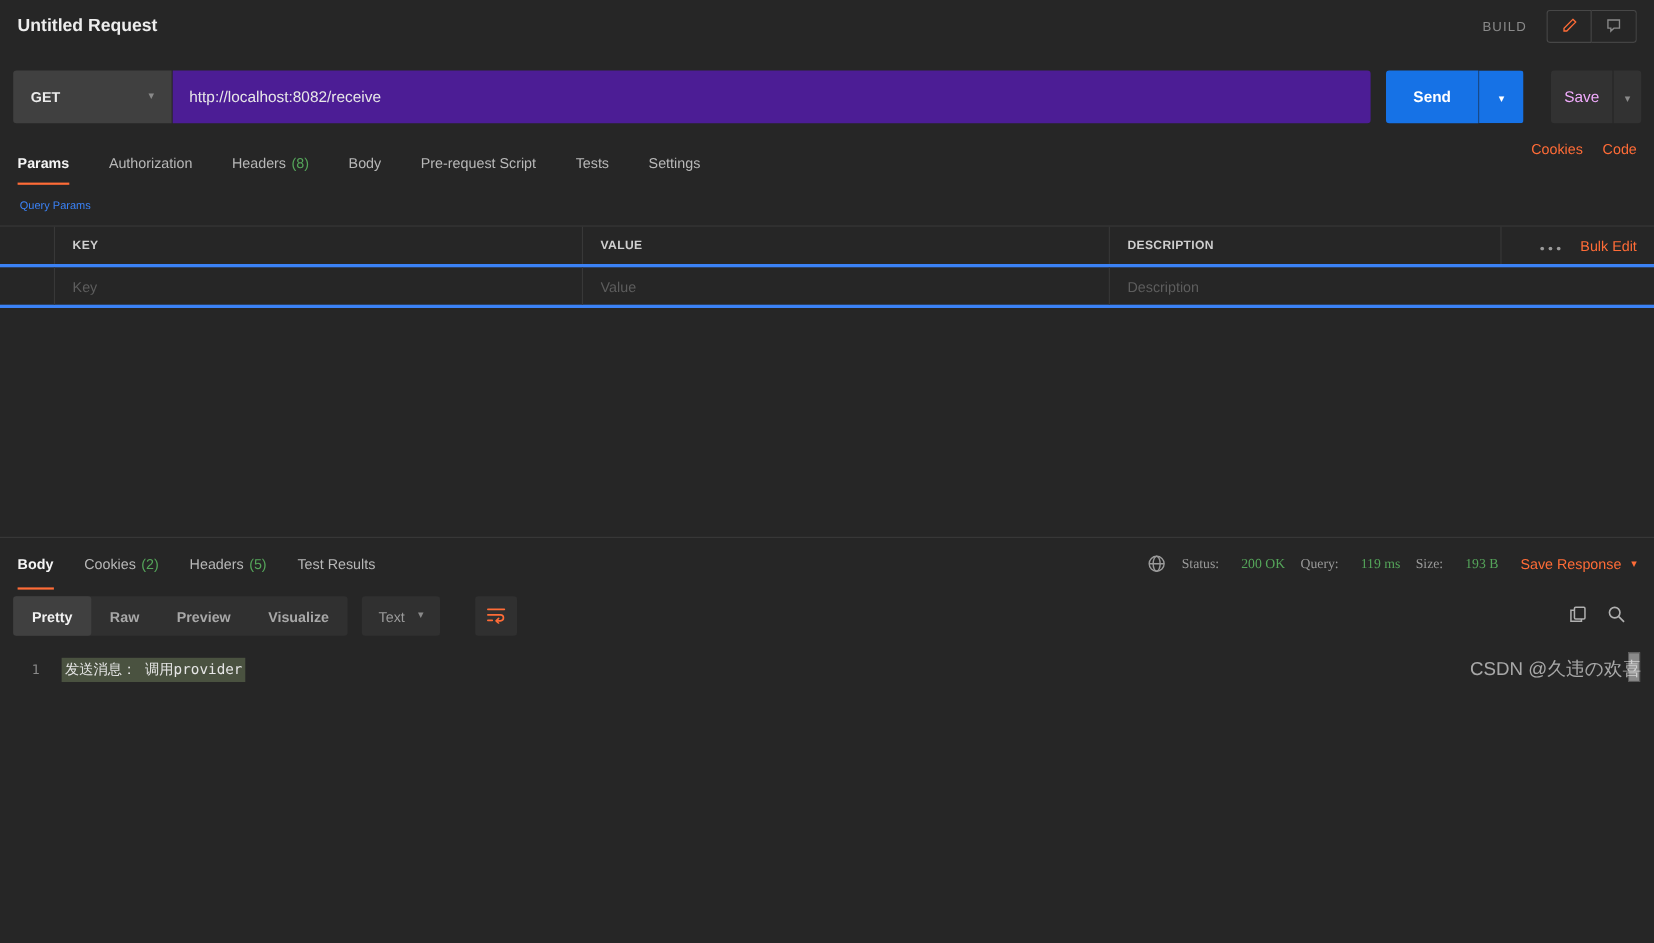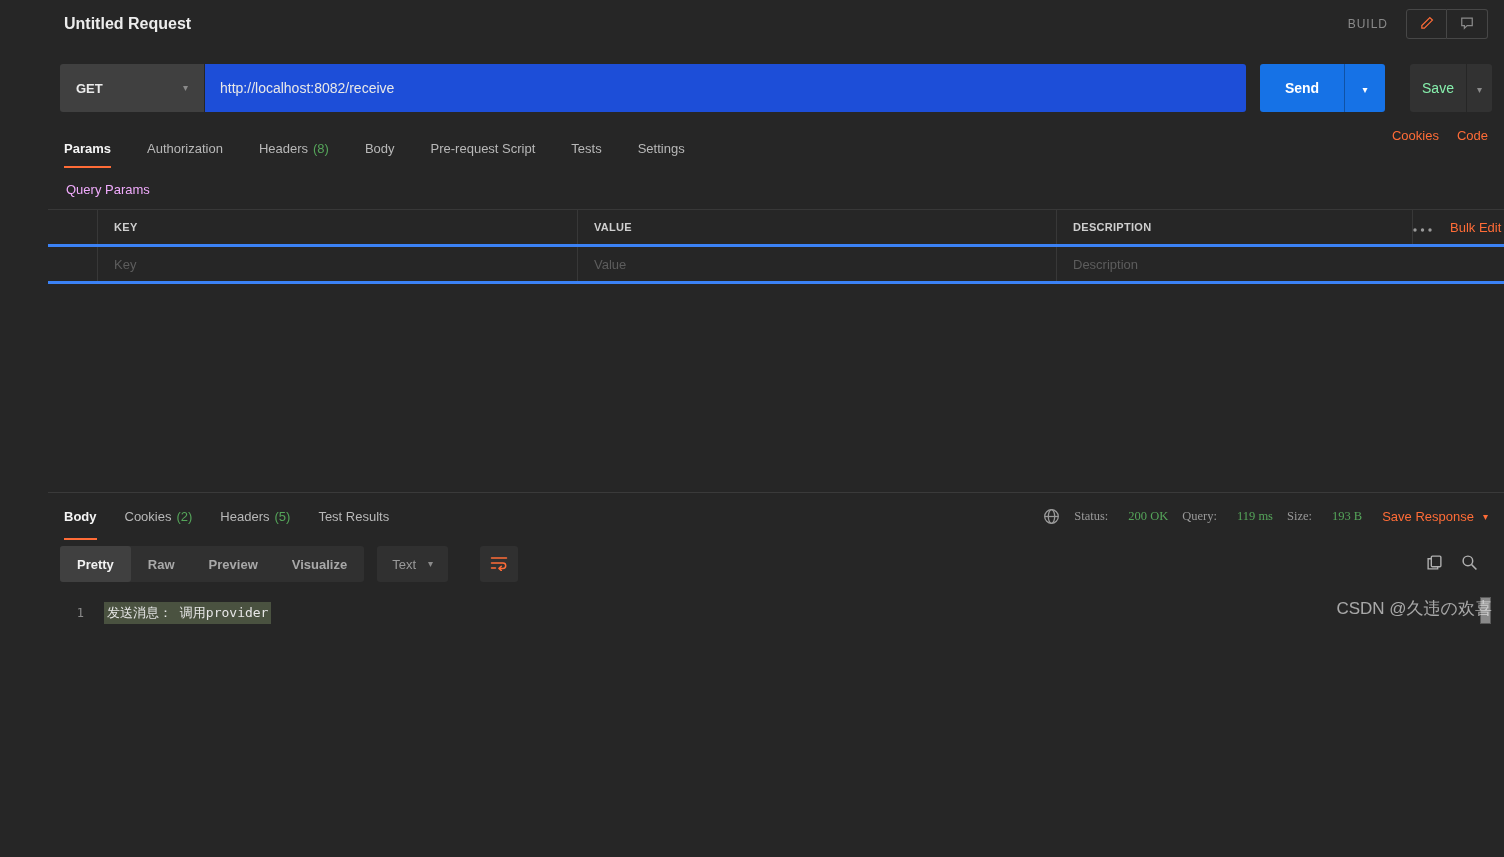--- a/index.html
+++ b/index.html
@@ -3,55 +3,55 @@
 <meta charset="utf-8">
 <style>
   * { margin:0; padding:0; box-sizing:border-box; }
   html,body { width:1504px; height:857px; }
   body {
     background:#262626;
     font-family:"Liberation Sans", sans-serif;
     color:#e8e8e8;
     overflow:hidden;
   }
-  .app { display:flex; flex-direction:column; height:627px; position:relative;padding-left:48px; }
+  .app { display:flex; flex-direction:column; height:627px; position:relative; }
 
   
   .topbar { height:48px; display:flex; align-items:center; justify-content:space-between; padding:0 16px; flex:none; }
   .req-title { font-size:16px; font-weight:bold; color:#ededed; }
   .topbar-right { display:flex; align-items:center; gap:18px; }
   .build-label { font-size:12px; color:#8a8a8a; letter-spacing:1px; }
   .icon-btn-group { display:flex; }
   .icon-btn { width:41px; height:30px; background:transparent; border:1px solid #474747; display:flex; align-items:center; justify-content:center; cursor:pointer; }
   .icon-btn.first { border-radius:3px 0 0 3px; }
   .icon-btn.last { border-radius:0 3px 3px 0; border-left:none; }
 
   
   .request-row { display:flex; align-items:stretch; padding:16px 12px; height:80px; flex:none; }
   .method-select { width:144px; background:#404040; border-radius:3px 0 0 3px; display:flex; align-items:center; justify-content:space-between; padding:0 16px; cursor:pointer; flex:none; }
   .method-label { font-size:13px; font-weight:bold; color:#ebebeb; }
   .chev { color:#8a8a8a; font-size:10px; line-height:1; }
-  .url-input { flex:1; background:#1d4ed8; border:none; border-radius:0 3px 3px 0; color:#e8e8e8; font-size:14px; padding:0 15px; margin-left:1px; outline:none; font-family:"Liberation Sans", sans-serif; }
+  .url-input { flex:1; background:#4c1d95; border:none; border-radius:0 3px 3px 0; color:#e8e8e8; font-size:14px; padding:0 15px; margin-left:1px; outline:none; font-family:"Liberation Sans", sans-serif; }
   .send-split { display:flex; margin-left:14px; flex:none; }
   .send-main { width:84px; background:#1672e6; color:#ffffff; font-size:14px; font-weight:bold; border:none; border-radius:3px 0 0 3px; cursor:pointer; font-family:Liberation Sans, sans-serif; }
   .send-caret { width:41px; background:#1672e6; border:none; border-left:1px solid rgba(0,0,0,.28); border-radius:0 3px 3px 0; color:#fff; cursor:pointer; }
   .save-split { display:flex; margin-left:25px; flex:none; }
-  .save-main { width:56px; background:#323232; color:#86efac; font-size:14px; border:none; border-radius:3px 0 0 3px; cursor:pointer; font-family:"Liberation Sans", sans-serif; }
+  .save-main { width:56px; background:#323232; color:#f0abfc; font-size:14px; border:none; border-radius:3px 0 0 3px; cursor:pointer; font-family:"Liberation Sans", sans-serif; }
   .save-caret { width:26px; background:#323232; border:none; border-left:1px solid #262626; border-radius:0 3px 3px 0; color:#8a8a8a; cursor:pointer; }
 
   
   .tabs-row { display:flex; align-items:flex-start; padding:0 16px; height:40px; flex:none; }
   .req-tab { font-size:13px; color:#b8b8b8; margin-right:36px; height:40px; display:flex; align-items:center; cursor:pointer; position:relative; white-space:nowrap; }
   .req-tab.active { color:#f5f5f5; font-weight:bold; }
   .req-tab.active::after { content:""; position:absolute; left:0; right:0; bottom:0; height:2px; background:#ff6c37; }
   .tab-count { color:#55a55a; margin-left:5px; }
   .tabs-right { margin-left:auto; display:flex; gap:18px; }
   .link { color:#ff6c37; font-size:13px; cursor:pointer; white-space:nowrap; }
 
-  .section-label { color:#f0abfc; font-size:13px; padding:14px 0 12px 18px; flex:none; }
+  .section-label { color:#3b82f6; font-size:10px; padding:14px 0 12px 18px; flex:none; }
 
   
   .params-table { border-top:1px solid #383838; flex:none; }
   .t-row { display:grid; grid-template-columns:50px 480px 479px 356px 1fr; border-bottom:3px solid #3b82f6; height:37px; align-items:stretch; }
   .t-cell { display:flex; align-items:center; border-right:1px solid #383838; }
   .th { font-size:11px; font-weight:bold; color:#cfcfcf; padding-left:16px; letter-spacing:.3px; }
   .actions-cell { display:flex; align-items:center; justify-content:flex-end; gap:18px; padding-right:16px; }
   .more-btn { background:none; border:none; cursor:pointer; display:flex; align-items:center; }
   .row-input { width:100%; height:100%; background:transparent; border:none; outline:none; color:#dcdcdc; font-size:13px; padding-left:16px; font-family:"Liberation Sans", sans-serif; }
   .row-input::placeholder { color:#5d5d5d; }

